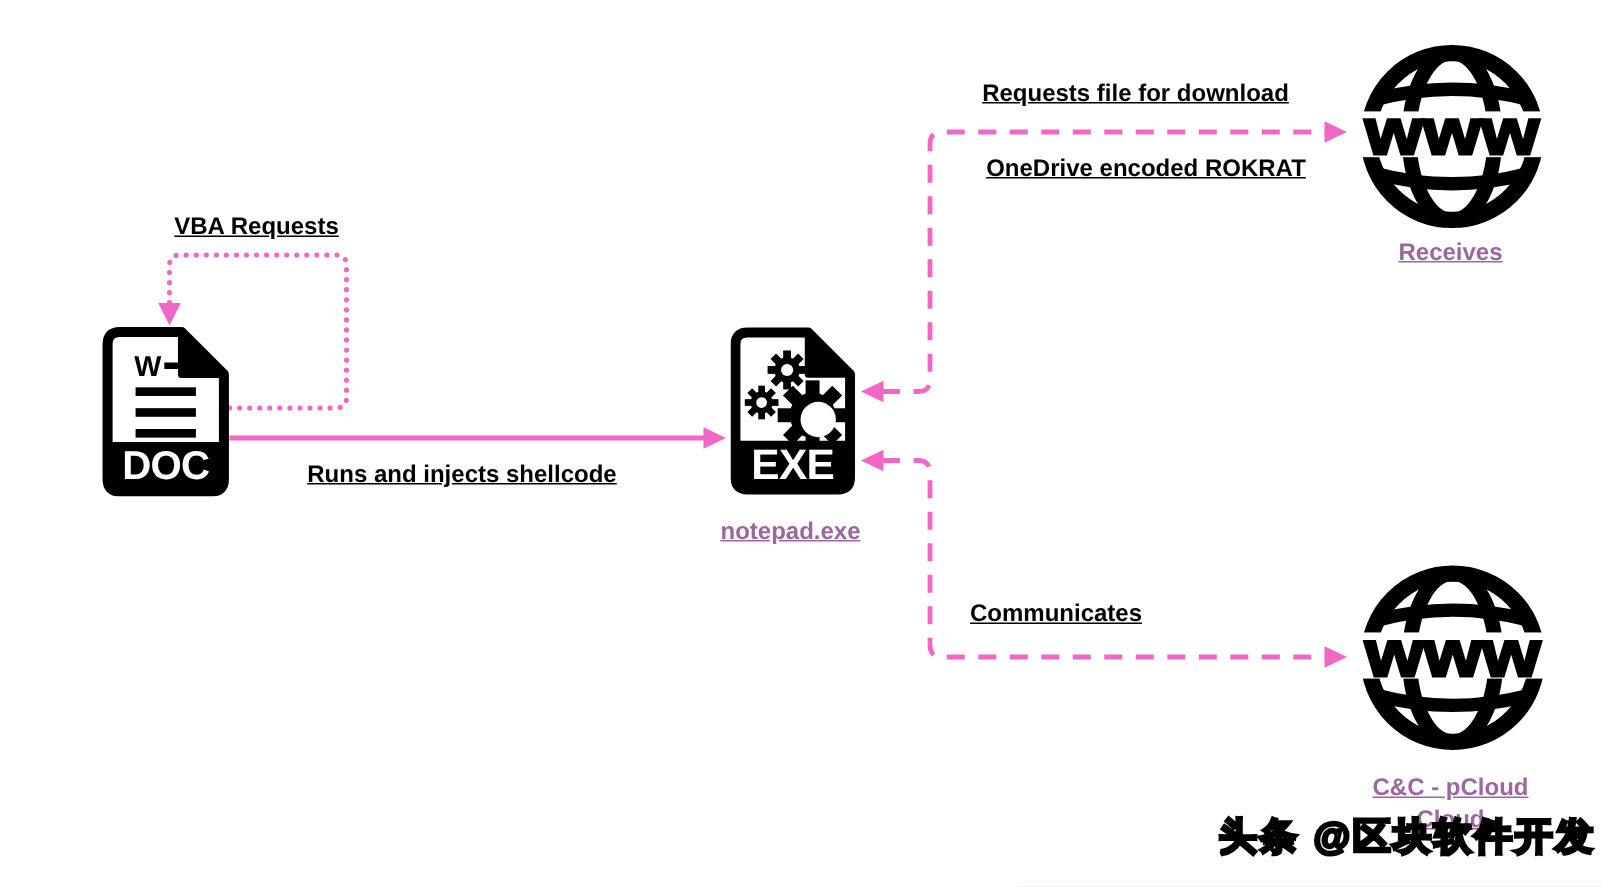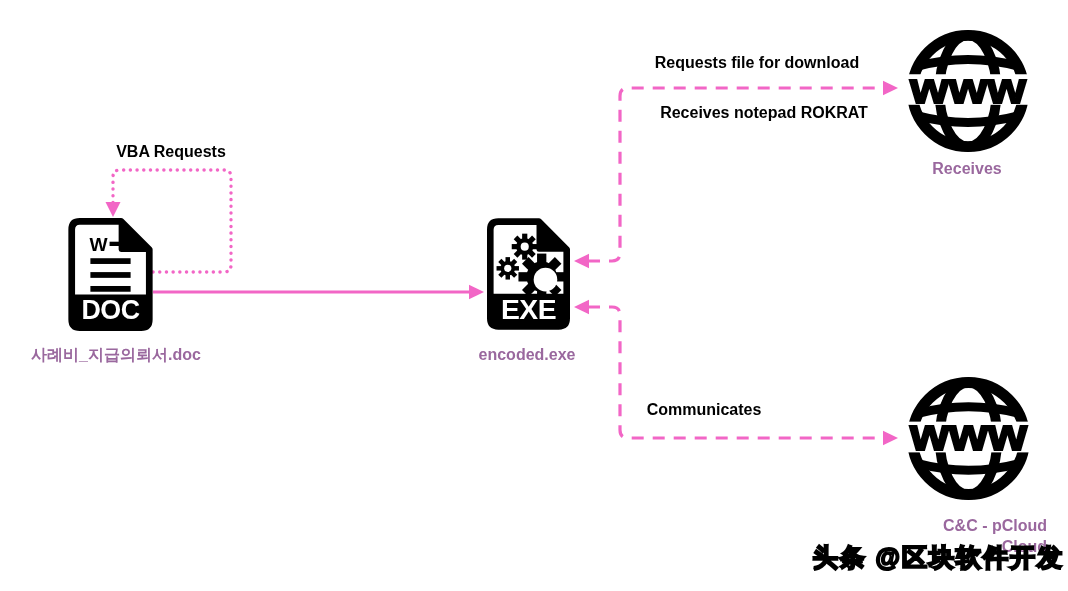--- a/index.html
+++ b/index.html
@@ -16,21 +16,21 @@
   }
   #connectors{position:absolute;left:0;top:0;z-index:1;}
   .edge{fill:none;stroke:var(--color-pink);stroke-width:3.2px;}
   .edge.dashed{stroke-dasharray:12 9;}
   .edge.dotted{stroke-dasharray:0.1 6.6;stroke-linecap:round;stroke-width:3.4px;}
   .head{fill:var(--color-pink);stroke:none;}
   .node-icon{position:absolute;z-index:2;}
   .label{
     position:absolute;z-index:3;transform:translateX(-50%);
     font-weight:bold;font-size:16px;line-height:18px;color:var(--color-ink);
-    white-space:nowrap;text-align:right;
+    white-space:nowrap;text-align:center;text-decoration:underline;
   }
   .label.purple{color:var(--color-purple);}
   .label.multiline{white-space:normal;width:160px;line-height:21px;}
   #watermark{
     position:absolute;z-index:9;right:4px;top:541px;
     font-size:25px;font-weight:bold;letter-spacing:2px;white-space:nowrap;
     color:#fff;-webkit-text-stroke:2.2px #000;
   }
   svg text{font-family:"Liberation Sans","DejaVu Sans",sans-serif;}
 </style>
@@ -120,26 +120,26 @@
   <svg class="node-icon" style="left:903px;top:373px" width="131" height="131" viewBox="0 0 132 132">
     <circle cx="66" cy="66" r="56.5" fill="none" stroke="#000" stroke-width="11"></circle>
     <ellipse cx="66" cy="66" rx="29" ry="56.5" fill="none" stroke="#000" stroke-width="10"></ellipse>
     <path d="M 14,41 Q 66,27 118,41" fill="none" stroke="#000" stroke-width="9"></path>
     <path d="M 14,91 Q 66,105 118,91" fill="none" stroke="#000" stroke-width="9"></path>
     <rect x="-2" y="49" width="136" height="31" fill="#fff"></rect>
     <text x="66" y="78" text-anchor="middle" textLength="118" lengthAdjust="spacingAndGlyphs" font-size="44" font-weight="bold" fill="#000" stroke="#000" stroke-width="2">www</text>
   </svg>
 
   <div class="label" style="left:171px;top:143px">VBA Requests</div>
+  <div class="label" style="left:308px;top:308px">Runs and injects shellcode</div>
   <div class="label" style="left:757px;top:54px">Requests file for download</div>
-  <div class="label" style="left:764px;top:104px">Receives notepad ROKRAT</div>
+  <div class="label" style="left:764px;top:104px">OneDrive encoded ROKRAT</div>
   <div class="label" style="left:704px;top:401px">Communicates</div>
 
-  <div class="label purple" style="left:116px;top:346px">사례비_지급의뢰서.doc</div>
-  <div class="label purple" style="left:527px;top:346px">encoded.exe</div>
+  <div class="label purple" style="left:527px;top:346px">notepad.exe</div>
   <div class="label purple" style="left:967px;top:160px">Receives</div>
   <div class="label purple multiline" style="left:967px;top:515px">
     <div>C&amp;C - pCloud</div>
     <div>Cloud</div>
   </div>
 
   <div id="watermark">头条 @区块软件开发</div>
 
 </div>
 

